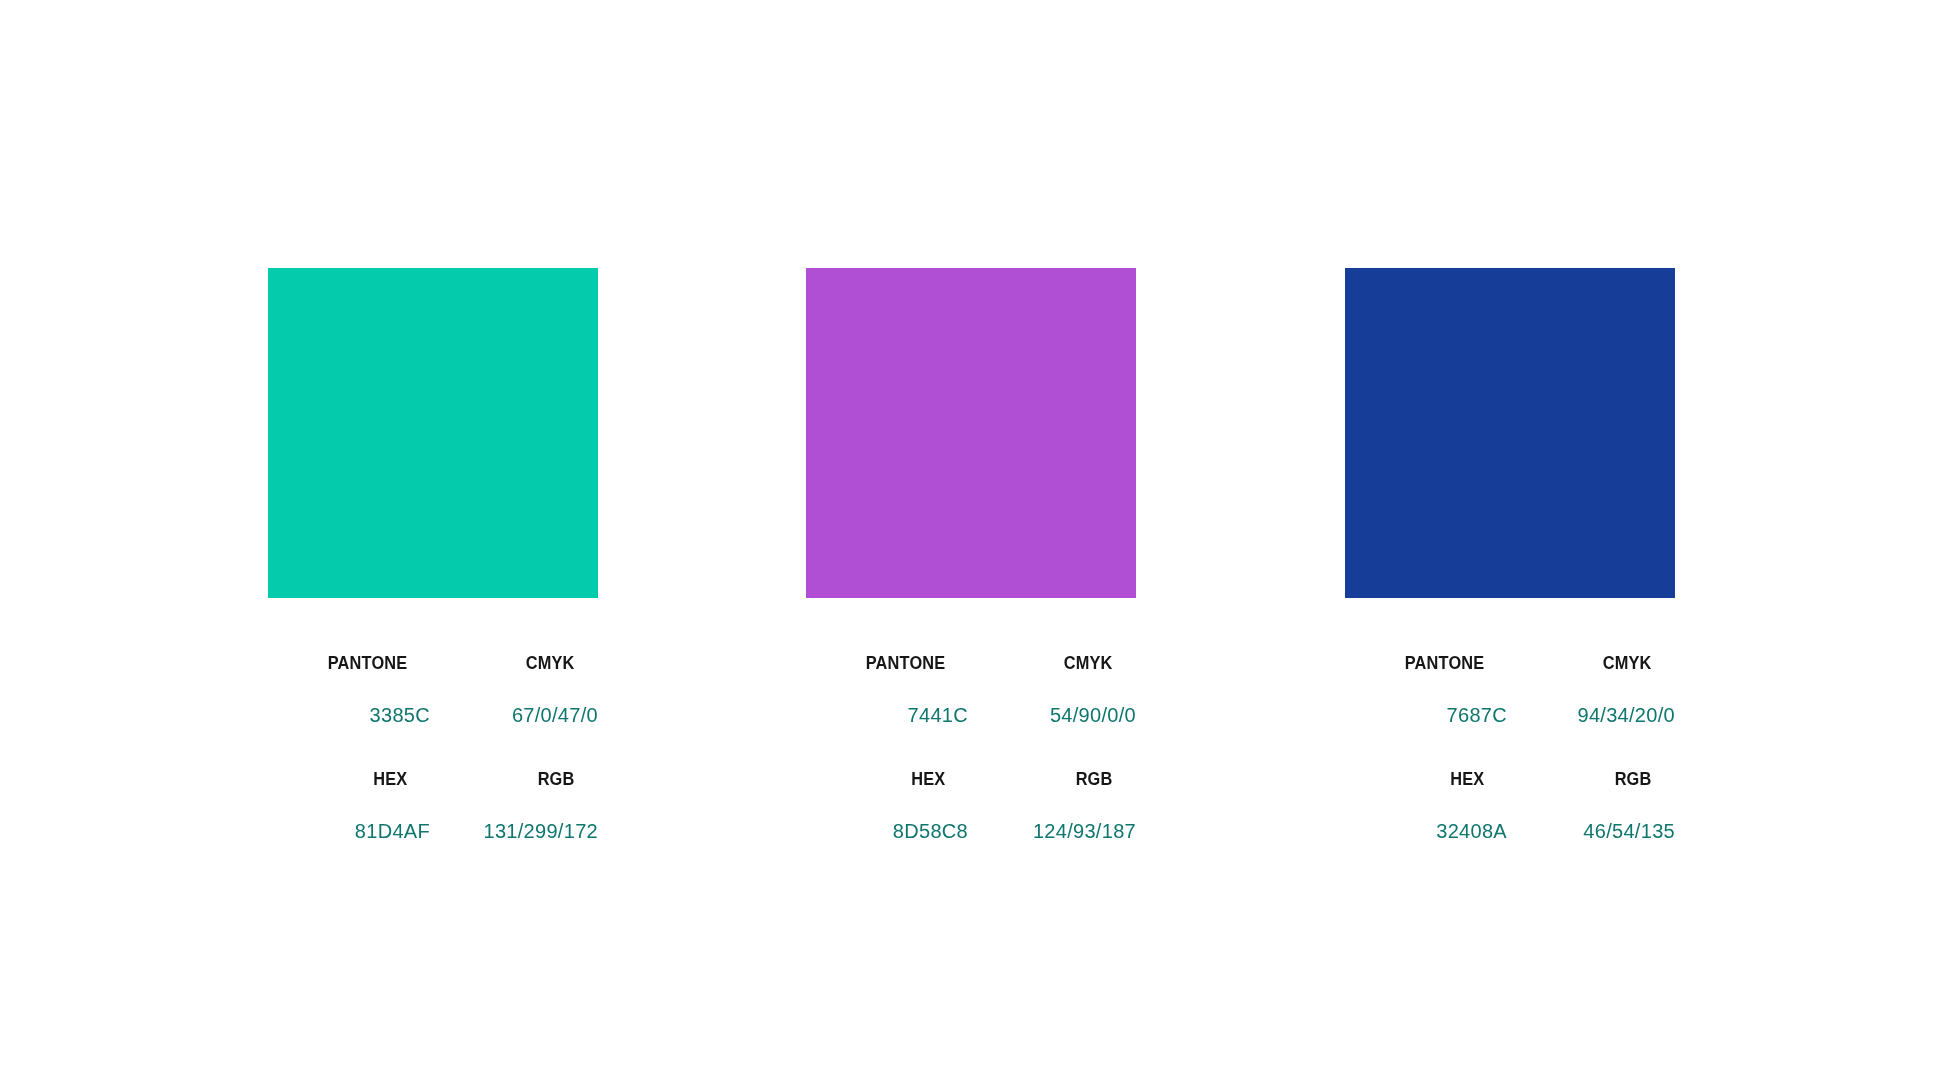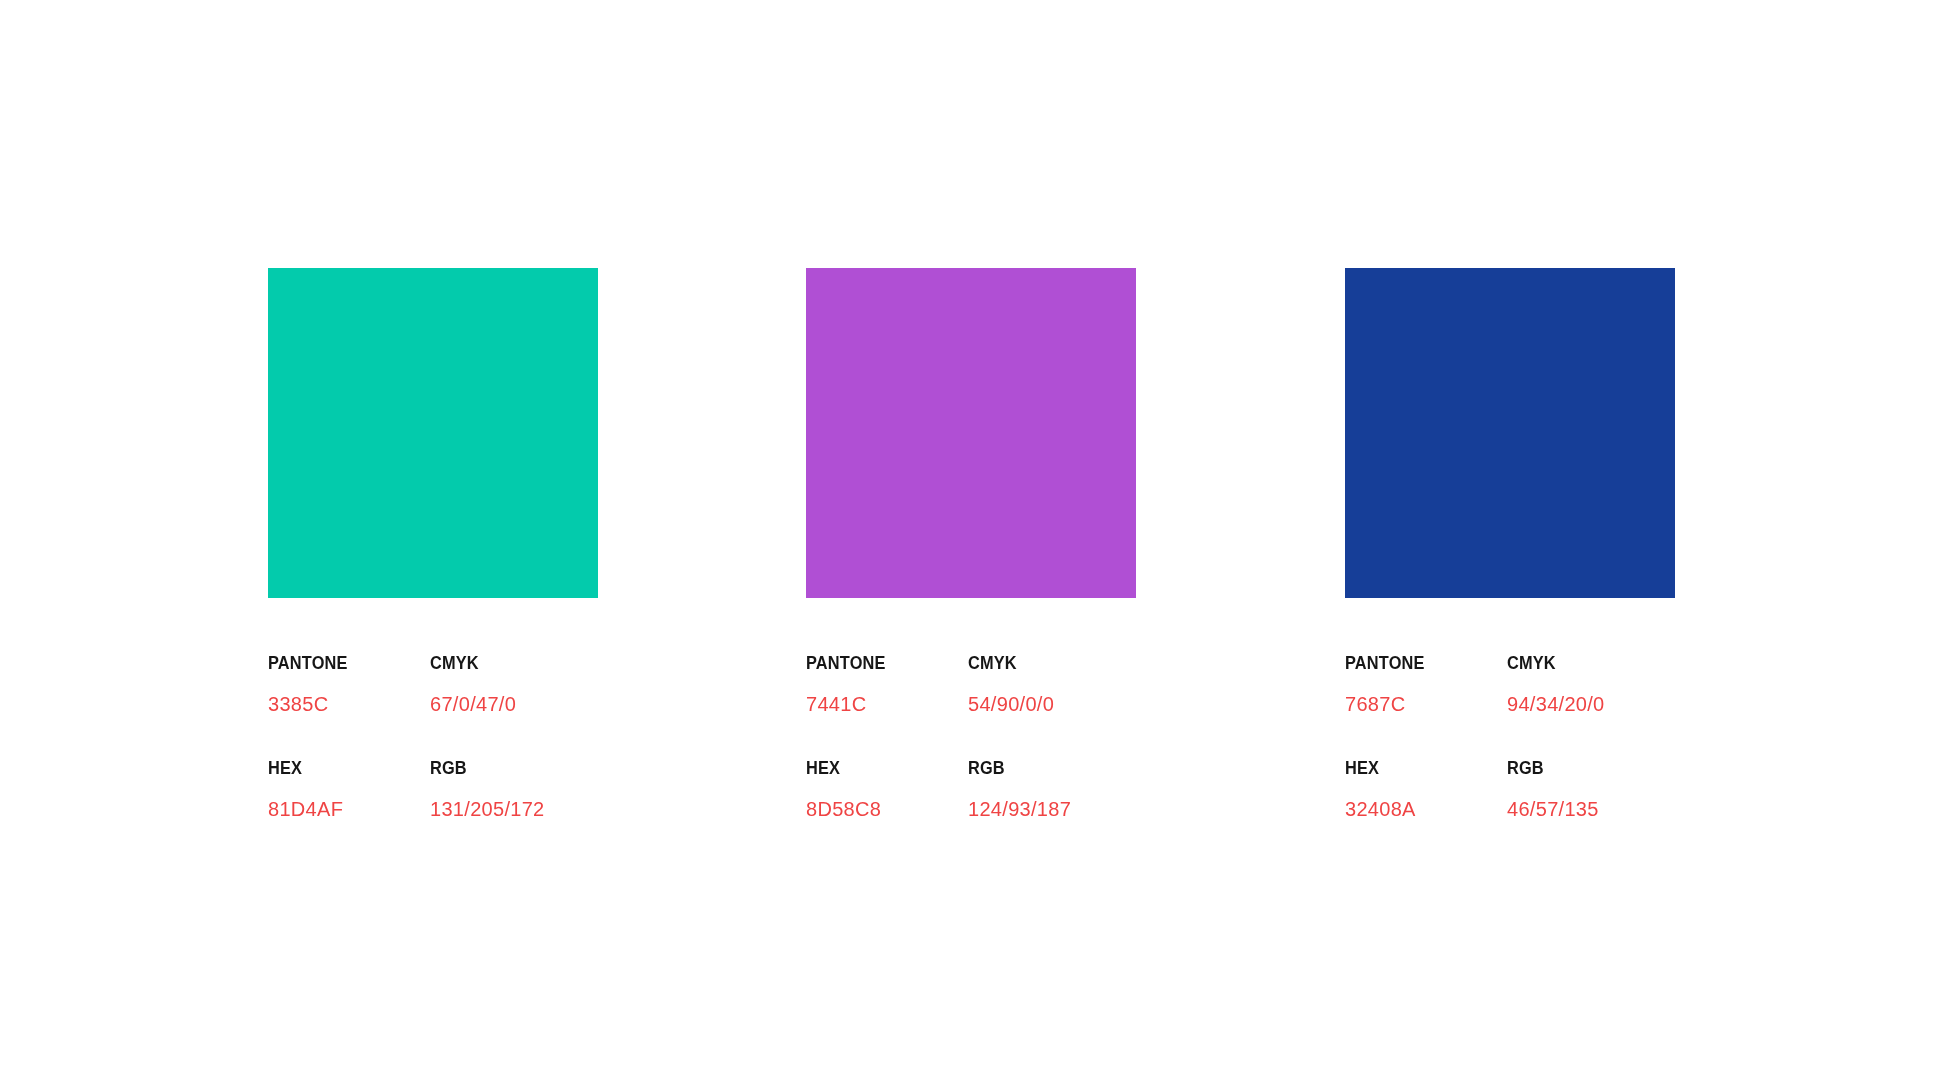--- a/index.html
+++ b/index.html
@@ -34,20 +34,21 @@
     width: 330px;
     height: 330px;
     display: block;
   }
 
   .spec-table {
     margin-top: 55px;
     display: grid;
     grid-template-columns: 162px auto;
     grid-row-gap: 0px;
+    text-align: right;
   }
 
   .spec-cell {
     
   }
 
   .spec-cell.row-2 {
     margin-top: 44px;
   }
 
@@ -57,27 +58,27 @@
     font-size: 19px;
     line-height: 19px;
     letter-spacing: 0.2px;
     color: #161616;
     transform: scaleX(0.86);
     transform-origin: left center;
     white-space: nowrap;
   }
 
   .spec-value {
-    margin-top: 22px;
+    margin-top: 33px;
     font-family: "Liberation Sans", sans-serif;
     font-weight: 400;
     font-size: 20px;
     line-height: 20px;
     letter-spacing: 0.3px;
-    color: #ef4444;
+    color: #0f766e;
     white-space: nowrap;
   }
 </style>
 </head>
 <body style="background-color: rgb(255, 255, 255);">
 
 <div id="palette">
 
   <div class="swatch-card col-0">
     <div class="swatch-chip" style="background-color: rgb(3, 203, 172);"></div>
@@ -89,21 +90,21 @@
       <div class="spec-cell row-1">
         <div class="spec-label">CMYK</div>
         <div class="spec-value">67/0/47/0</div>
       </div>
       <div class="spec-cell row-2">
         <div class="spec-label">HEX</div>
         <div class="spec-value">81D4AF</div>
       </div>
       <div class="spec-cell row-2">
         <div class="spec-label">RGB</div>
-        <div class="spec-value">131/205/172</div>
+        <div class="spec-value">131/299/172</div>
       </div>
     </div>
   </div>
 
   <div class="swatch-card col-1">
     <div class="swatch-chip" style="background-color: rgb(176, 79, 212);"></div>
     <div class="spec-table">
       <div class="spec-cell row-1">
         <div class="spec-label">PANTONE</div>
         <div class="spec-value">7441C</div>
@@ -133,18 +134,18 @@
       <div class="spec-cell row-1">
         <div class="spec-label">CMYK</div>
         <div class="spec-value">94/34/20/0</div>
       </div>
       <div class="spec-cell row-2">
         <div class="spec-label">HEX</div>
         <div class="spec-value">32408A</div>
       </div>
       <div class="spec-cell row-2">
         <div class="spec-label">RGB</div>
-        <div class="spec-value">46/57/135</div>
+        <div class="spec-value">46/54/135</div>
       </div>
     </div>
   </div>
 
 </div>
 
 </body></html>

